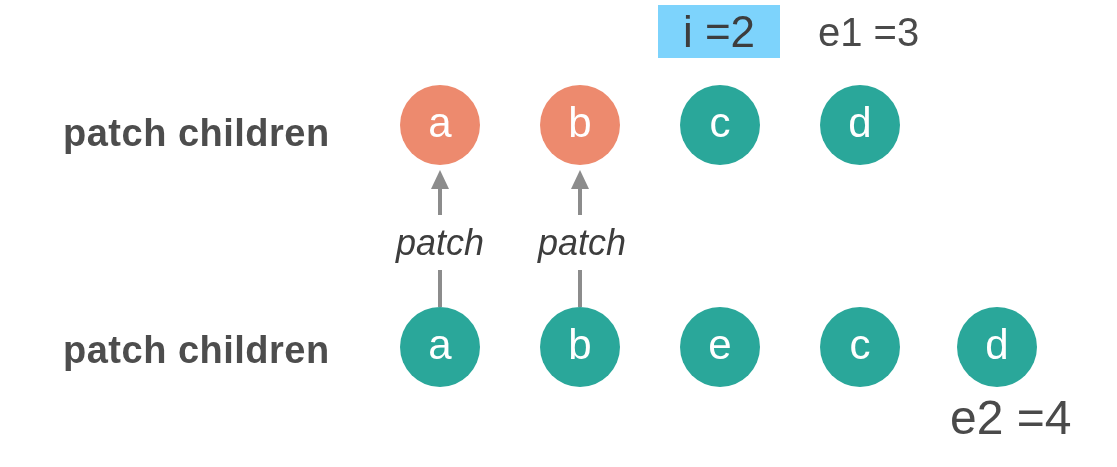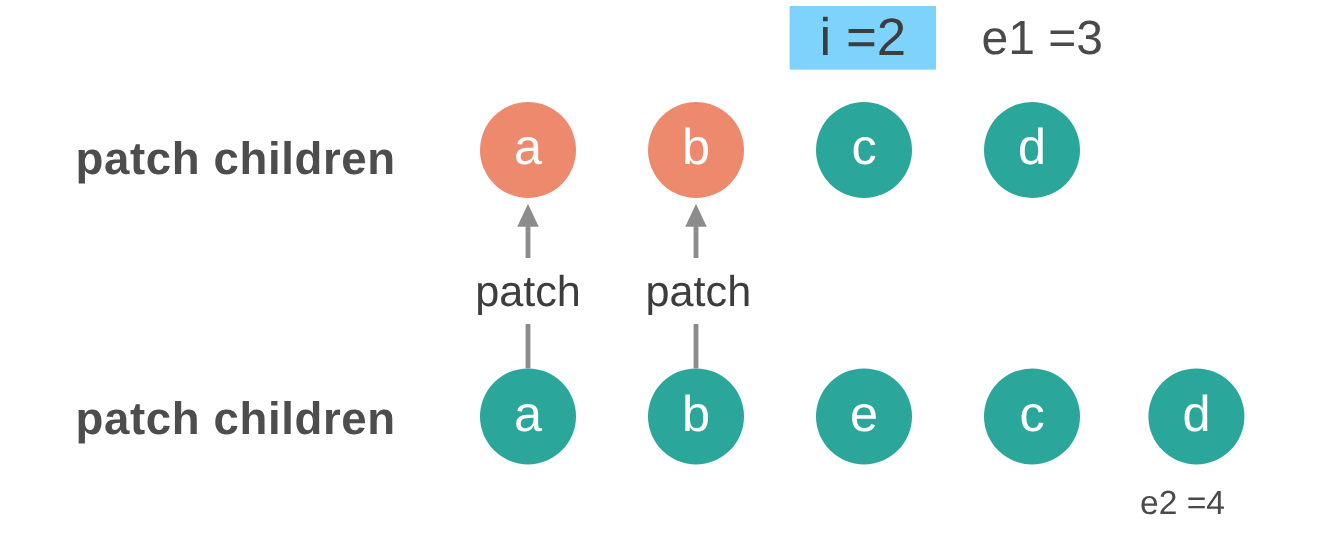--- a/index.html
+++ b/index.html
@@ -79,27 +79,28 @@
 
   
   .patch-box {
     position: absolute;
     top: 215px;
     width: 120px; height: 55px;
     background: #ffffff;
     display: flex; align-items: center; justify-content: center;
     font-size: 36px; color: #3d3d3d;
     z-index: 2;
+    font-style: italic;
   }
 
   
   .e2-label {
     position: absolute;
-    left: 950px; top: 405px;
-    font-size: 28px; line-height: 1;
+    left: 950px; top: 394px;
+    font-size: 48px; line-height: 1;
     color: #4a4a4a;
     z-index: 1;
   }
   .watermark {
     position: absolute;
     left: 960px; top: 416px;
     font-size: 26px; line-height: 1.1;
     font-weight: 700;
     color: #ffffff;
     text-shadow: 0 1px 3px rgba(70,70,70,0.85), 0 0 6px rgba(110,110,110,0.55);

